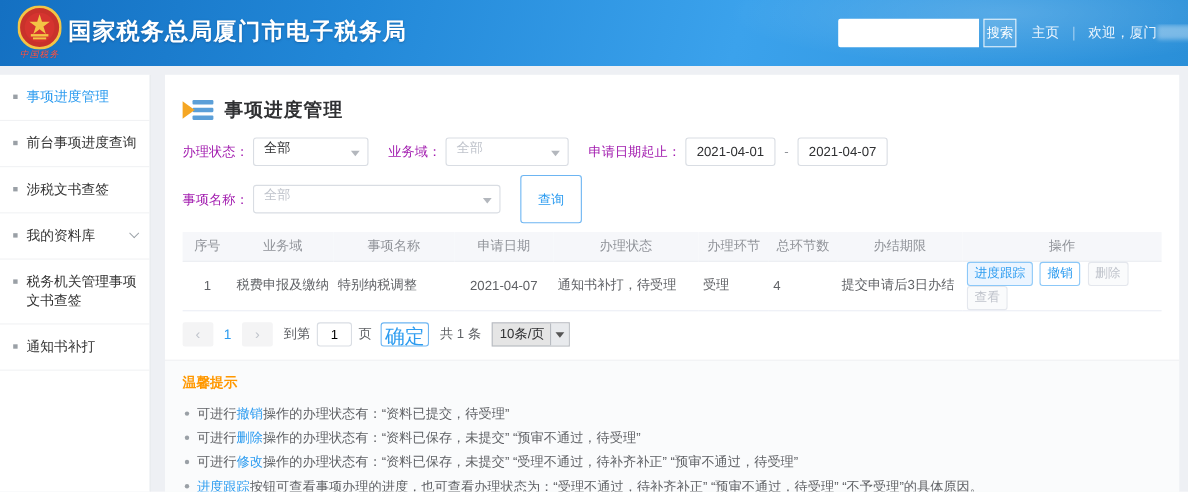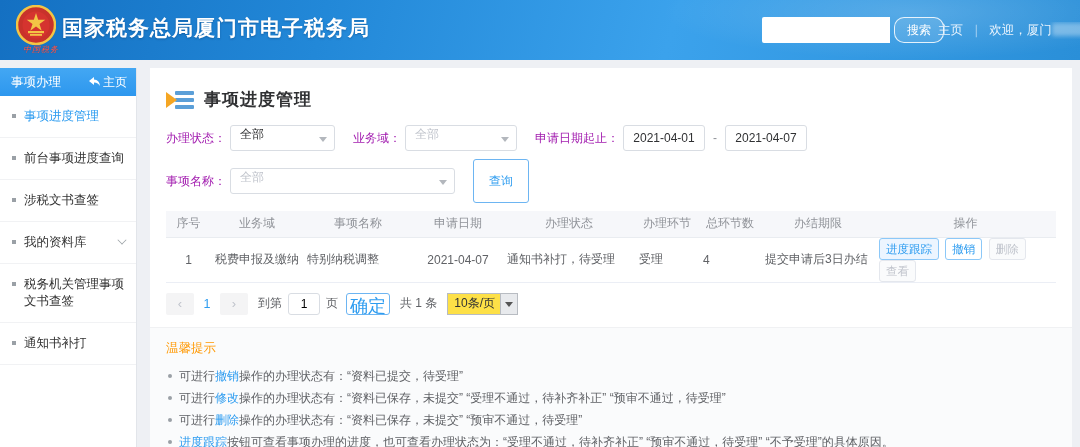--- a/index.html
+++ b/index.html
@@ -4,27 +4,27 @@
 <style>
   * { margin:0; padding:0; box-sizing:border-box; }
   html,body { width:1080px; height:447px; overflow:hidden; }
   body { font-family:"Liberation Sans","DejaVu Sans",sans-serif; font-size:12px; background:#eef0f4; position:relative; color:#606266; }
 
   
   .top-header { position:absolute; left:0; top:0; width:1080px; height:60px;
     background:linear-gradient(105deg,#1470c2 0%,#2288d8 30%,#3ba2ec 62%,#2a8fd8 100%); overflow:hidden; }
   .top-header::after { content:""; position:absolute; right:0; top:0; width:420px; height:60px;
     background:radial-gradient(ellipse at 60% 20%, rgba(255,255,255,.18), rgba(255,255,255,0) 70%); }
-  .emblem-wrap { position:absolute; left:13px; top:5px; width:46px; text-align:right;font-family:Liberation Mono, monospace; }
+  .emblem-wrap { position:absolute; left:13px; top:5px; width:46px; text-align:center;font-family:Liberation Mono, monospace; }
   .emblem { width:40px; height:40px; display:block; margin:0 auto; }
   .emblem-caption { display:block; font-size:8px; color:#ff5a4d; font-style:italic; letter-spacing:1px; margin-top:-1px; text-shadow:0 0 1px rgba(120,0,0,.4); }
   .site-title { position:absolute; left:62px; top:14px; font-size:21px; font-weight:bold; color:#fff; letter-spacing:1px; text-shadow:0 1px 2px rgba(0,40,90,.35); }
   .hdr-search { position:absolute; left:762px; top:17px; height:26px; display:flex; z-index:2; }
   .hdr-search input { width:128px; height:26px; border:none; border-radius:2px 0 0 2px; background:#fff; padding:0 8px; font-size:12px; outline:none; }
-  .hdr-search button { width:50px; height:26px; margin-left:4px; background:rgba(255,255,255,.10); border:1px solid rgba(255,255,255,.85); border-radius:10px; color:#fff; font-size:12px; cursor:pointer; }
+  .hdr-search button { width:30px; height:26px; margin-left:4px; background:rgba(255,255,255,.10); border:1px solid rgba(255,255,255,.85); border-radius:0; color:#fff; font-size:12px; cursor:pointer; }
   .top-links { position:absolute; left:938px; top:22px; width:142px; overflow:hidden; white-space:nowrap; color:#eaf4fd; font-size:12.5px; z-index:2; }
   .top-links .sep { margin:0 7px; color:#bcdcf5; }
   .masked-name { display:inline-block; width:50px; height:13px; border-radius:2px; background:rgba(255,255,255,.35); filter:blur(2px); vertical-align:-2px; }
 
   
   .sidebar { position:absolute; left:0; top:68px; width:137px; height:379px; background:#fff; border-right:1px solid #e2e5ea; }
   .sb-head { height:28px; background:linear-gradient(180deg,#43a7f3,#2d97ee); color:#fff; display:flex; align-items:center; justify-content:space-between; padding:0 9px 0 11px; font-size:12.5px; }
   .sb-home { display:flex; align-items:center; gap:3px; cursor:pointer; font-size:12px; }
   .sb-home svg { display:block; }
   .sb-list { list-style:none; }
@@ -70,27 +70,27 @@
 
   
   .pager { display:flex; align-items:center; margin:10px 16px 0 16px; color:#606266; }
   .pg-btn { width:28px; height:22px; background:#f4f4f5; color:#c0c4cc; border:none; border-radius:2px; font-size:13px; line-height:22px; text-align:center; cursor:pointer; }
   .pg-cur { width:26px; text-align:center; color:#2d9cf0; font-size:12.5px; }
   .pg-goto-label { margin-left:10px; margin-right:6px; }
   .pg-input { width:32px; height:22px; border:1px solid #d9dde3; border-radius:3px; text-align:center; outline:none; font-family:inherit; font-size:12px; }
   .pg-unit { margin:0 8px 0 6px; }
   .pg-confirm { width:44px; height:22px; background:#fff; border:1px solid #6db5f2; border-radius:3px; color:#2d9cf0; font-size:18px; cursor:pointer; }
   .pg-total { margin:0 10px; }
-  .pg-size { position:relative; height:22px; border:1px solid #b8bcc2; background:#fde047; display:flex; align-items:center; padding:0 22px 0 6px; cursor:pointer; color:#303133; }
+  .pg-size { position:relative; height:22px; border:1px solid #b8bcc2; background:#e5e5e5; display:flex; align-items:center; padding:0 22px 0 6px; cursor:pointer; color:#303133; }
   .pg-size .box { position:absolute; right:0; top:0; width:17px; height:20px; background:#e8eaed; border-left:1px solid #b8bcc2; }
   .pg-size .box::after { content:""; position:absolute; left:4px; top:8px; border-left:4px solid transparent; border-right:4px solid transparent; border-top:5px solid #555; }
 
   
   .tips { margin-top:12px; background:#fafbfc; border-top:1px solid #f0f1f3; padding:12px 16px 14px 16px; }
-  .tips-title { color:#ff9800; font-weight:normal; font-size:12.5px; margin-bottom:8px; }
+  .tips-title { color:#ff9800; font-weight:bold; font-size:12.5px; margin-bottom:8px; }
   .tips-list { list-style:none; }
   .tips-list li { position:relative; padding-left:13px; line-height:22px; color:#606266; font-size:12px; }
   .tips-list li::before { content:""; position:absolute; left:2px; top:9px; width:4px; height:4px; border-radius:50%; background:#9aa0a6; }
   .tip-link { color:#2d9cf0; cursor:pointer; }
 </style>
 </head>
 <body>
 
 <div class="top-header">
   <div class="emblem-wrap">
@@ -108,29 +108,20 @@
   <div class="hdr-search">
     <input type="text" value="" style="">
     <button>搜索</button>
   </div>
   <div class="top-links">
     <span>主页</span><span class="sep">｜</span><span>欢迎，厦门</span><span class="masked-name"></span>
   </div>
 </div>
 
 <div class="sidebar">
-  <div class="sb-head">
-    <span>事项办理</span>
-    <span class="sb-home">
-      <svg width="11" height="10" viewBox="0 0 11 10">
-          <path d="M5 0 L0 4 L5 8 L5 5.4 C8 5.4 9.6 6.6 11 9 C10.6 5 8.6 2.8 5 2.6 Z" fill="#fff"></path>
-        </svg>
-      <span>主页</span>
-    </span>
-  </div>
   <ul class="sb-list">
     <li class="sb-item active">事项进度管理</li>
     <li class="sb-item">前台事项进度查询</li>
     <li class="sb-item">涉税文书查签</li>
     <li class="sb-item"><span>我的资料库</span><span class="sb-chevron"></span></li>
     <li class="sb-item">税务机关管理事项文书查签</li>
     <li class="sb-item">通知书补打</li>
   </ul>
 </div>
 
@@ -230,19 +221,19 @@
     <div class="pg-size">
       <span>10条/页</span>
       <span class="box"></span>
     </div>
   </div>
 
   <div class="tips">
     <div class="tips-title">温馨提示</div>
     <ul class="tips-list">
         <li><span>可进行</span><span class="tip-link">撤销</span><span>操作的办理状态有：“资料已提交，待受理”</span></li>
+        <li><span>可进行</span><span class="tip-link">删除</span><span>操作的办理状态有：“资料已保存，未提交” “预审不通过，待受理”</span></li>
         <li><span>可进行</span><span class="tip-link">修改</span><span>操作的办理状态有：“资料已保存，未提交” “受理不通过，待补齐补正” “预审不通过，待受理”</span></li>
-        <li><span>可进行</span><span class="tip-link">删除</span><span>操作的办理状态有：“资料已保存，未提交” “预审不通过，待受理”</span></li>
         <li><span class="tip-link">进度跟踪</span><span>按钮可查看事项办理的进度，也可查看办理状态为：“受理不通过，待补齐补正” “预审不通过，待受理” “不予受理”的具体原因。</span></li>
       </ul>
   </div>
 
 </div>
 
 </body></html>

